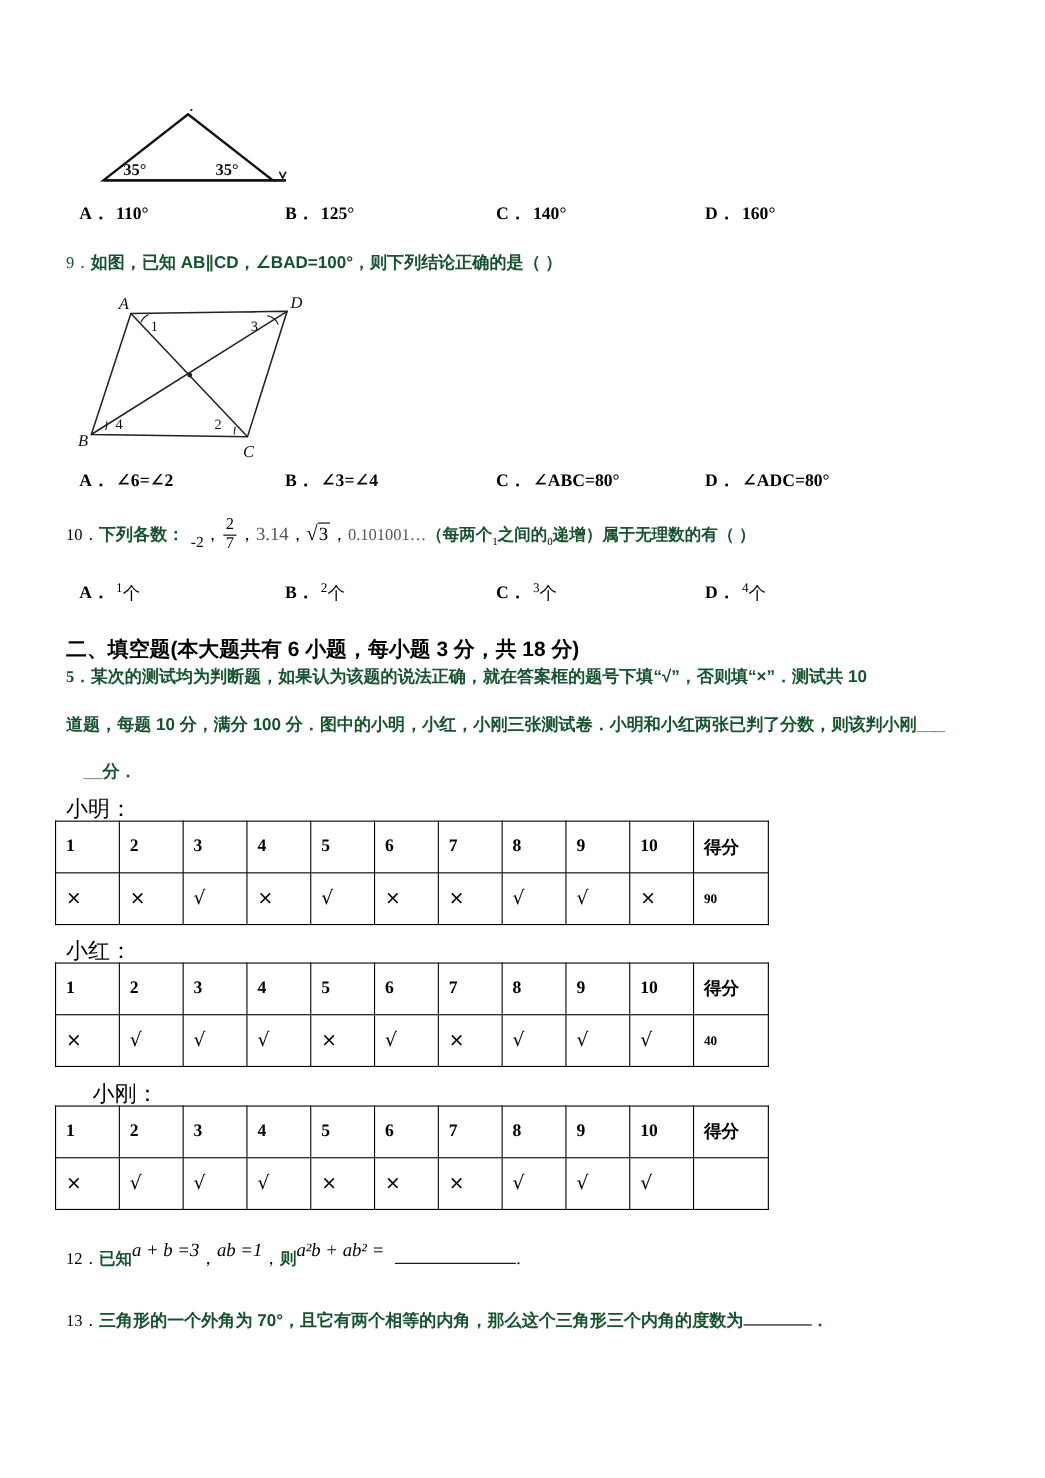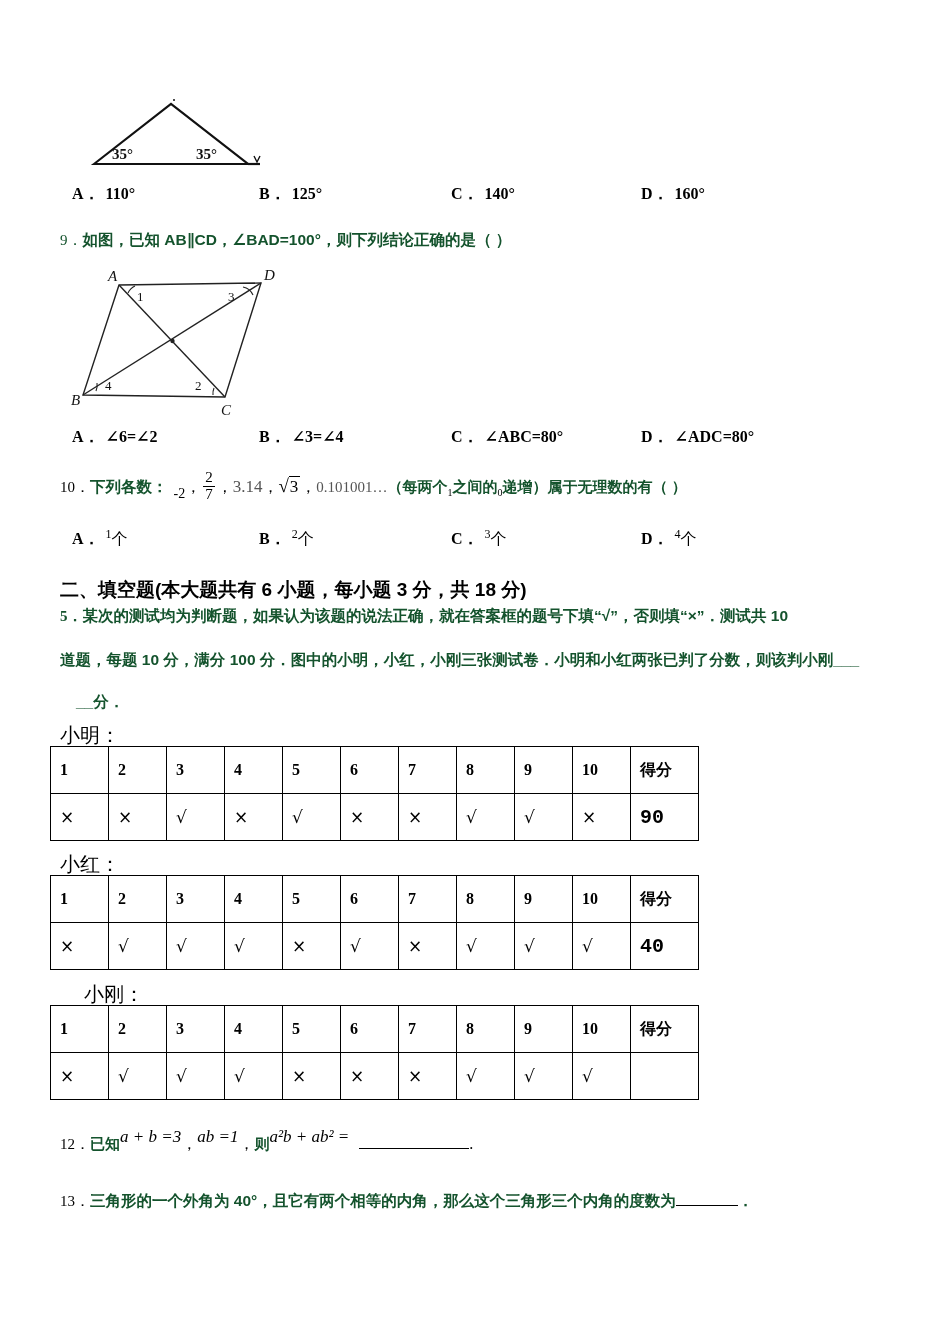--- a/index.html
+++ b/index.html
@@ -119,23 +119,23 @@
     font-family: "Liberation Serif", "DejaVu Serif", serif;
     font-weight: bold;
     font-size: 16px;
   }
   table.score tr.marks td {
     font-weight: normal;
     font-size: 17px;
     font-family: "DejaVu Sans", sans-serif;
   }
   table.score tr.marks td.score-cell {
-    font-family: Liberation Mono, monospace;
-    font-weight: bold;
-    font-size: 20px;
+    font-family: Liberation Serif, serif;
+    font-weight: bold;
+    font-size: 12px;
   }
   td.hdr-score {
     font-family: "Liberation Sans", "DejaVu Sans", sans-serif;
     font-weight: bold;
     font-size: 15px;
   }
   col.num-col { width: 58px; }
   col.last-col { width: 68px; }
   .ulspace { display:inline-block; border-bottom:1.3px solid #000; height:0.95em;}
 </style>
@@ -375,16 +375,16 @@
       <td class="score-cell"></td>
     </tr>
   </tbody>
     </table>
 
   <div class="abs" style="left:44px; top:1133px; white-space:nowrap;">
     <span class="qnum">12．</span><span class="qtext bold" style="font-size:15px;">已知</span><span class="mi" style="position:relative; top:-7px;"><span>a + b =3</span></span><span class="mn" style="font-size:16px;">，</span><span class="mi" style="position:relative; top:-7px;"><span>ab =1</span></span><span class="mn" style="font-size:16px;">，</span><span class="qtext bold" style="font-size:15px;">则</span><span class="mi" style="position:relative; top:-7px;"><span>a²b + ab² =</span></span><span style="display:inline-block; width:10px;"></span><span class="ulspace" style="width:110px;"></span><span class="mn" style="font-size:16px;">.</span>
   </div>
 
   <div class="abs" style="left:44px; top:1189px; white-space:nowrap;">
-    <span class="qnum">13．</span><span class="qtext bold">三角形的一个外角为 40°，且它有两个相等的内角，那么这个三角形三个内角的度数为</span><span class="ulspace" style="width:62px;"></span><span class="qtext bold">．</span>
+    <span class="qnum">13．</span><span class="qtext bold">三角形的一个外角为 70°，且它有两个相等的内角，那么这个三角形三个内角的度数为</span><span class="ulspace" style="width:62px;"></span><span class="qtext bold">．</span>
   </div>
 
 </div>
 
 </body></html>

